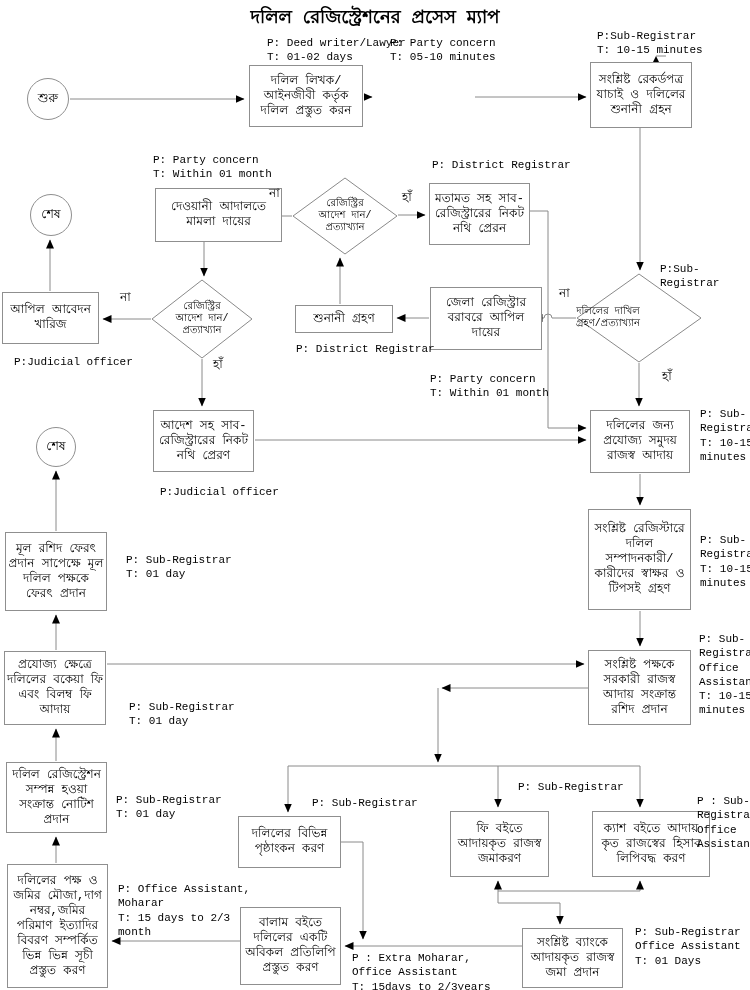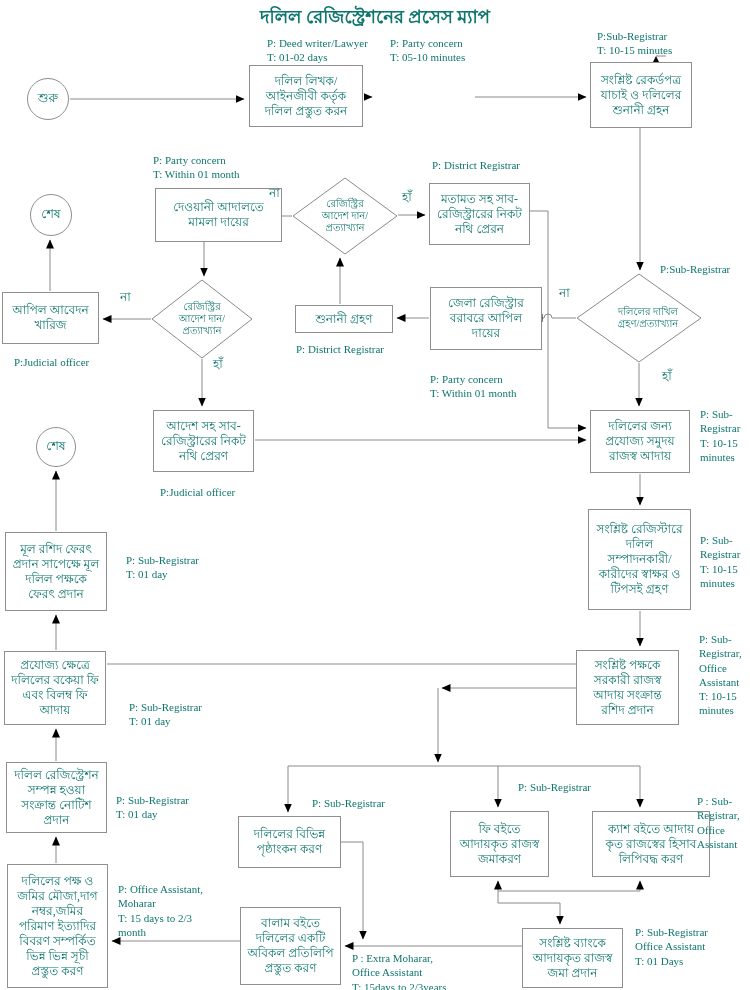--- a/index.html
+++ b/index.html
@@ -1,17 +1,17 @@
 <!DOCTYPE html>
 <html><head>
 <meta charset="utf-8">
 <style>
   html,body{margin:0;padding:0;background:#ffffff;}
   .canvas{position:relative;width:750px;height:990px;background:#fff;overflow:hidden;
-          font-family:Liberation Serif, serif;color:#0f766e;}
+          font-family:Liberation Mono, monospace;color:#000000;}
   .layer{position:absolute;left:0;top:0;}
   .title{position:absolute;left:0;top:3px;width:750px;text-align:center;
          font-size:18px;font-weight:bold;white-space:pre-line;}
   .box{position:absolute;border:1px solid #8f8f8f;background:#fff;display:flex;
        align-items:center;justify-content:center;text-align:center;font-size:12px;
        line-height:1.25;white-space:pre-line;padding:1px;box-sizing:border-box;}
   .circle{position:absolute;border:1px solid #8f8f8f;background:#fff;border-radius:50%;
           display:flex;align-items:center;justify-content:center;font-size:12.5px;box-sizing:border-box;}
   .dtext{position:absolute;display:flex;align-items:center;justify-content:center;
          text-align:center;font-size:10px;line-height:1.2;white-space:pre-line;}
@@ -111,21 +111,21 @@
 কারীদের স্বাক্ষর ও
 টিপসই গ্রহণ</div>
   <div class="box" style="left:5px;top:532px;width:102px;height:79px">মূল রশিদ ফেরৎ
 প্রদান সাপেক্ষে মূল
 দলিল পক্ষকে
 ফেরৎ প্রদান</div>
   <div class="box" style="left:4px;top:651px;width:102px;height:74px">প্রযোজ্য ক্ষেত্রে
 দলিলের বকেয়া ফি
 এবং বিলম্ব ফি
 আদায়</div>
-  <div class="box" style="left:576px;top:650px;width:103px;height:75px">সংশ্লিষ্ট পক্ষকে
+  <div class="box" style="left:588px;top:650px;width:103px;height:75px">সংশ্লিষ্ট পক্ষকে
 সরকারী রাজস্ব
 আদায় সংক্রান্ত
 রশিদ প্রদান</div>
   <div class="box" style="left:6px;top:762px;width:101px;height:71px">দলিল রেজিস্ট্রেশন
 সম্পন্ন হওয়া
 সংক্রান্ত নোটিশ
 প্রদান</div>
   <div class="box" style="left:238px;top:816px;width:103px;height:52px">দলিলের বিভিন্ন
 পৃষ্ঠাংকন করণ</div>
   <div class="box" style="left:450px;top:811px;width:99px;height:66px">ফি বইতে
@@ -148,21 +148,21 @@
   <div class="box" style="left:522px;top:928px;width:101px;height:60px">সংশ্লিষ্ট ব্যাংকে
 আদায়কৃত রাজস্ব
 জমা প্রদান</div>
 
   <div class="dtext" style="left:300px;top:190px;width:90px;height:52px">রেজিস্ট্রির
 আদেশ দান/
 প্রত্যাখ্যান</div>
   <div class="dtext" style="left:157px;top:293px;width:90px;height:52px">রেজিস্ট্রির
 আদেশ দান/
 প্রত্যাখ্যান</div>
-  <div class="dtext" style="left:593px;top:296px;width:110px;height:44px">দলিলের দাখিল
+  <div class="dtext" style="left:553px;top:296px;width:110px;height:44px">দলিলের দাখিল
 গ্রহণ/প্রত্যাখ্যান</div>
 
   <div class="note" style="left:267px;top:36px">P: Deed writer/Lawyer
 T: 01-02 days</div>
   <div class="note" style="left:390px;top:36px">P: Party concern
 T: 05-10 minutes</div>
   <div class="note" style="left:597px;top:29px">P:Sub-Registrar
 T: 10-15 minutes</div>
   <div class="note" style="left:153px;top:153px">P: Party concern
 T: Within 01 month</div>

